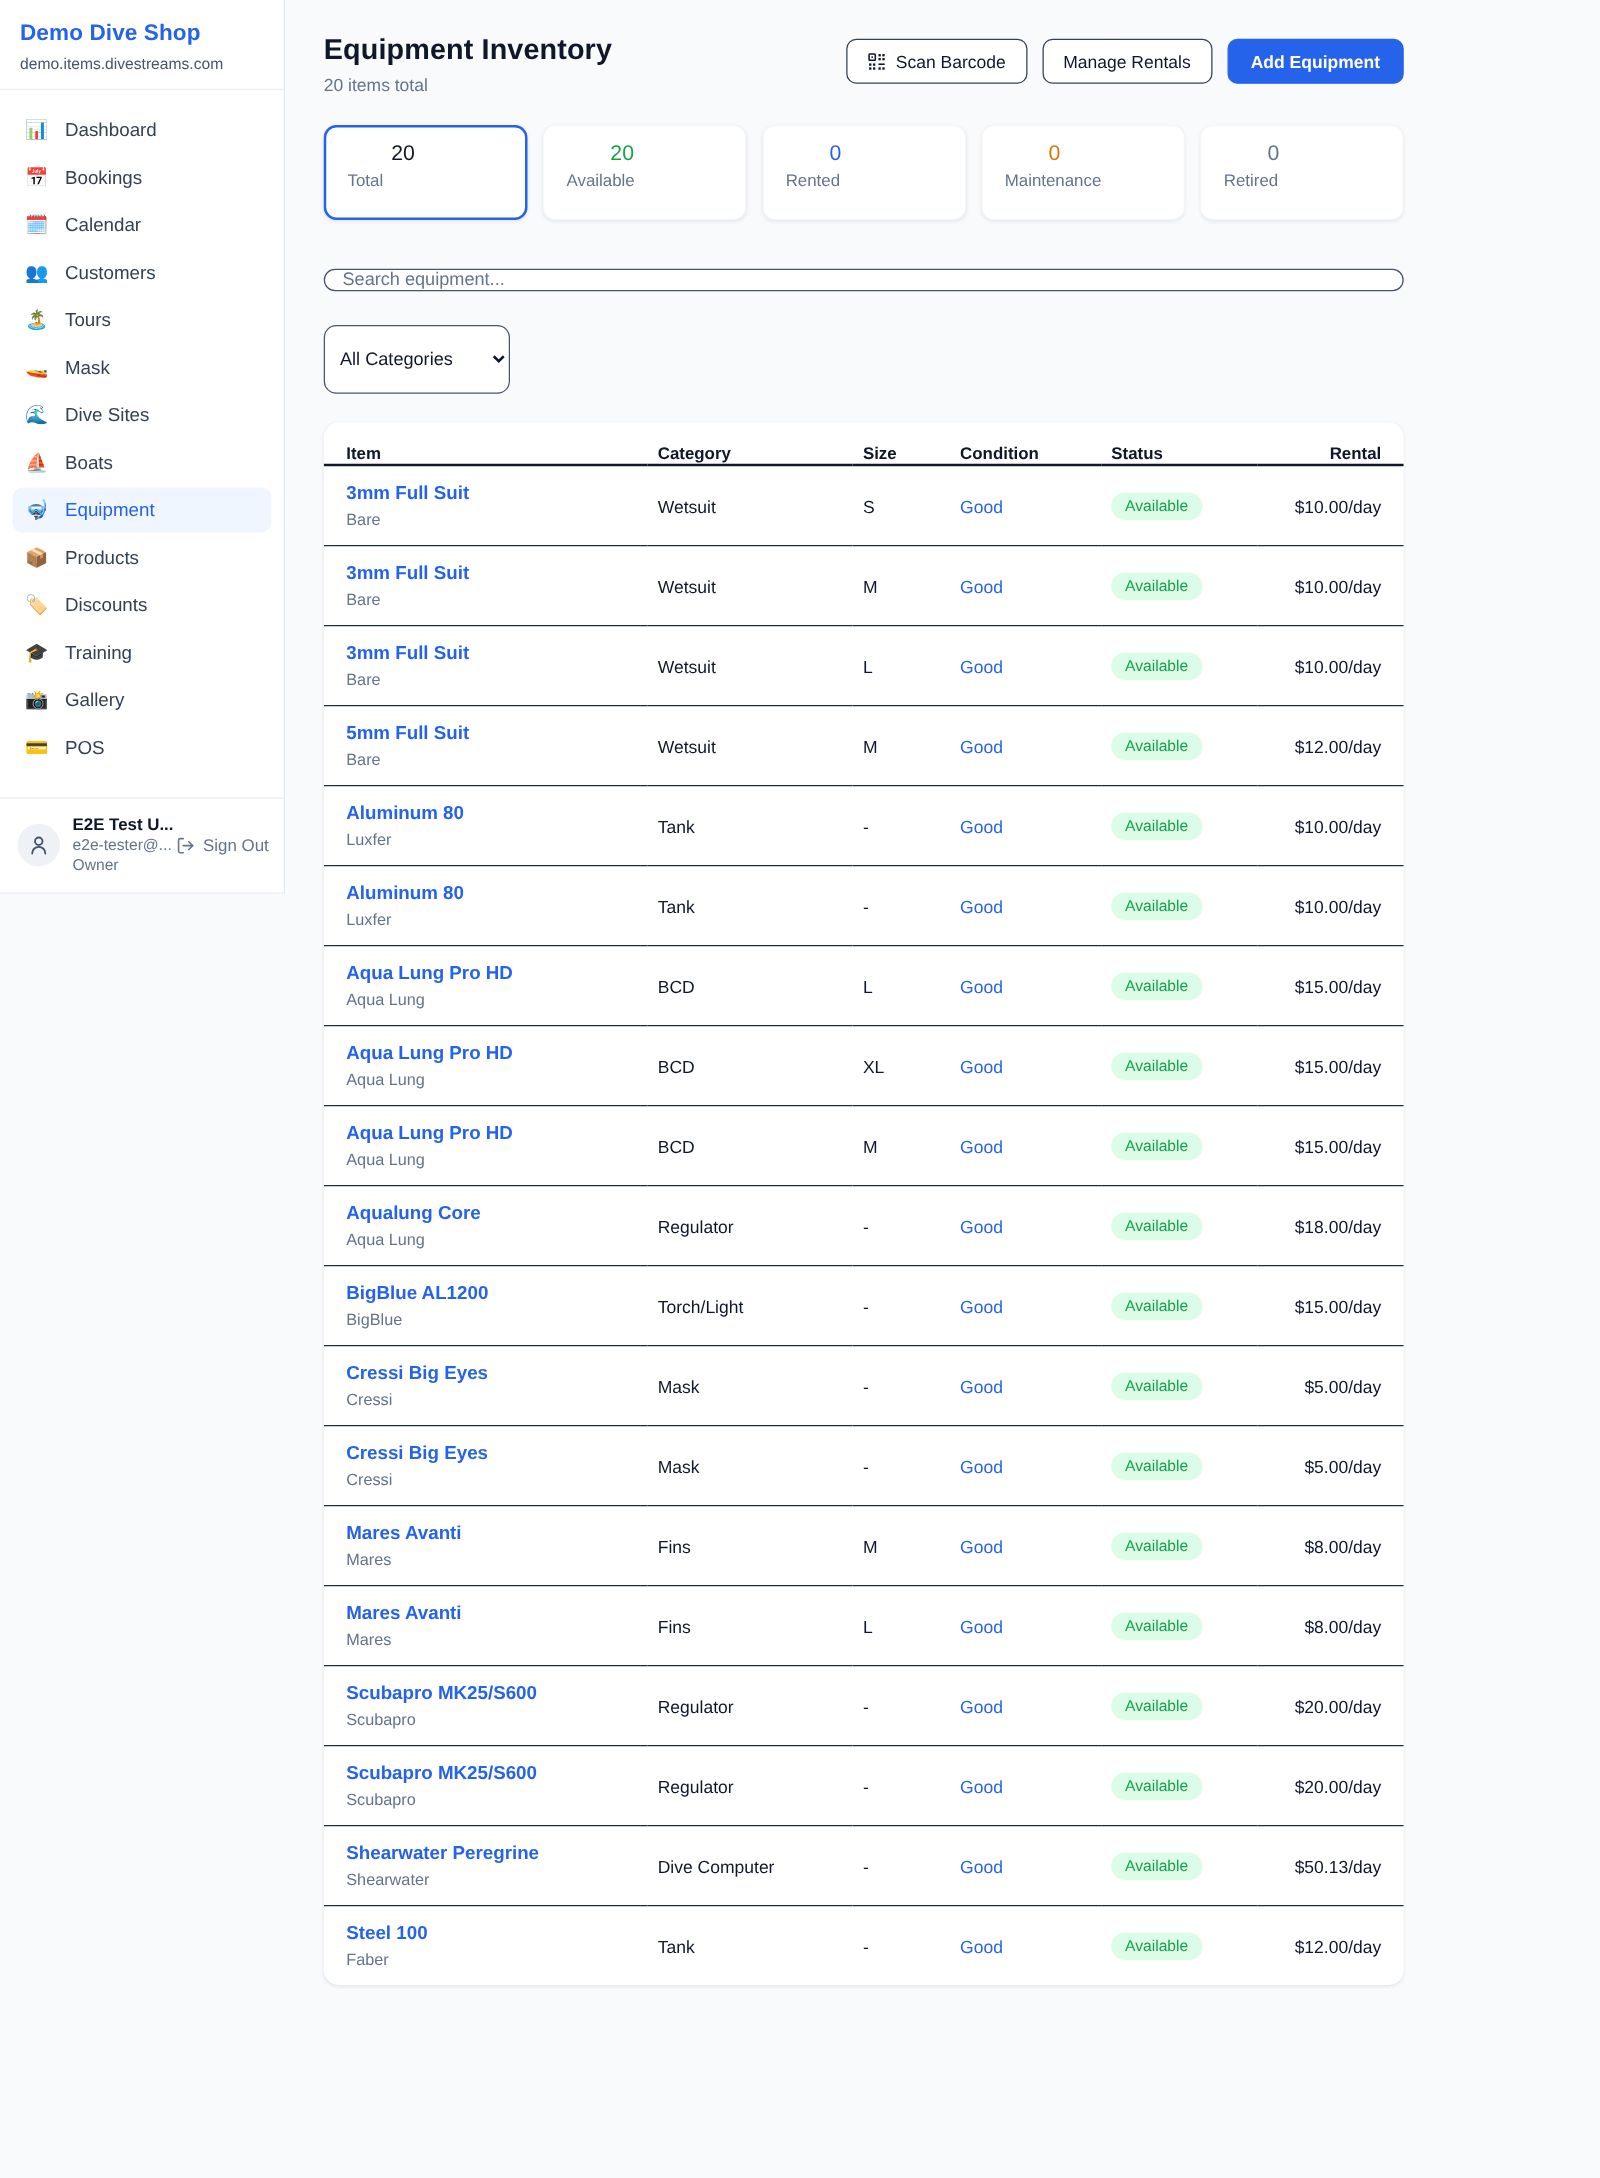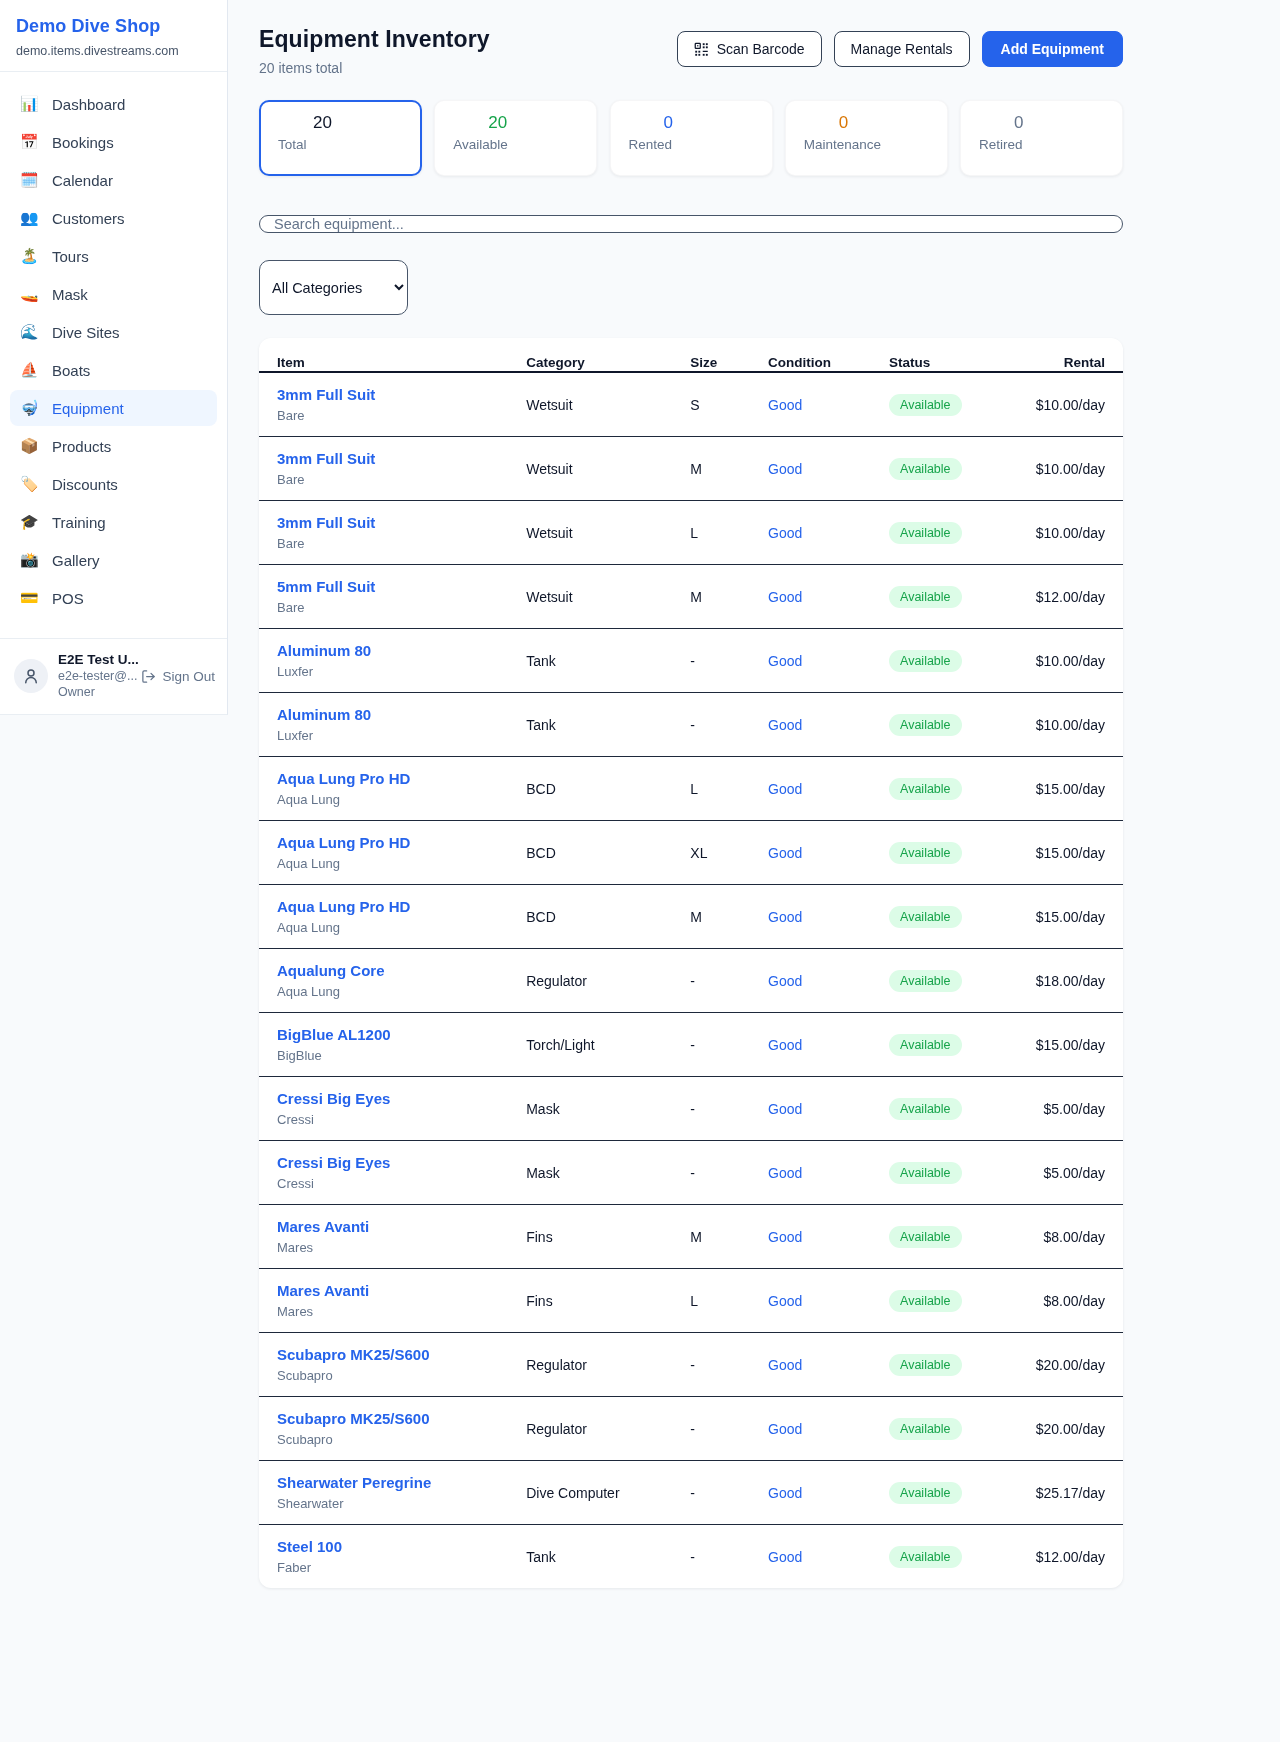--- a/index.html
+++ b/index.html
@@ -473,21 +473,21 @@
             </tr>
             <tr>
               <td class="cell-item">
                 <div class="item-name">Shearwater Peregrine</div>
                 <div class="item-brand">Shearwater</div>
               </td>
               <td class="cell-cat">Dive Computer</td>
               <td class="cell-size">-</td>
               <td><span class="cond-link">Good</span></td>
               <td><span class="pill">Available</span></td>
-              <td class="cell-rental">$25.17/day</td>
+              <td class="cell-rental">$50.13/day</td>
             </tr>
             <tr>
               <td class="cell-item">
                 <div class="item-name">Steel 100</div>
                 <div class="item-brand">Faber</div>
               </td>
               <td class="cell-cat">Tank</td>
               <td class="cell-size">-</td>
               <td><span class="cond-link">Good</span></td>
               <td><span class="pill">Available</span></td>

